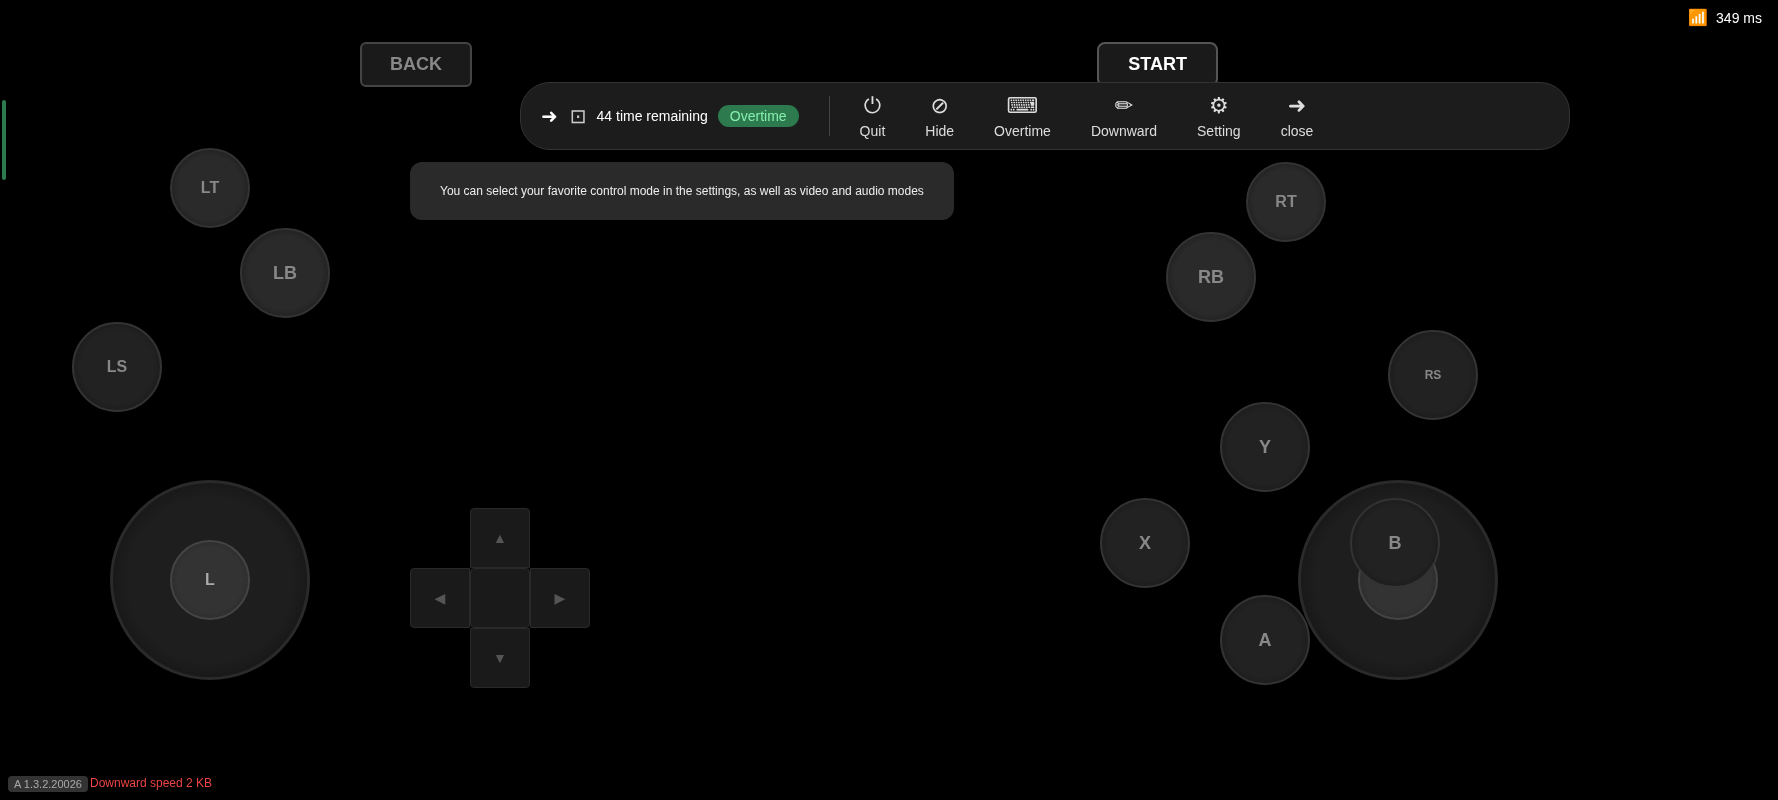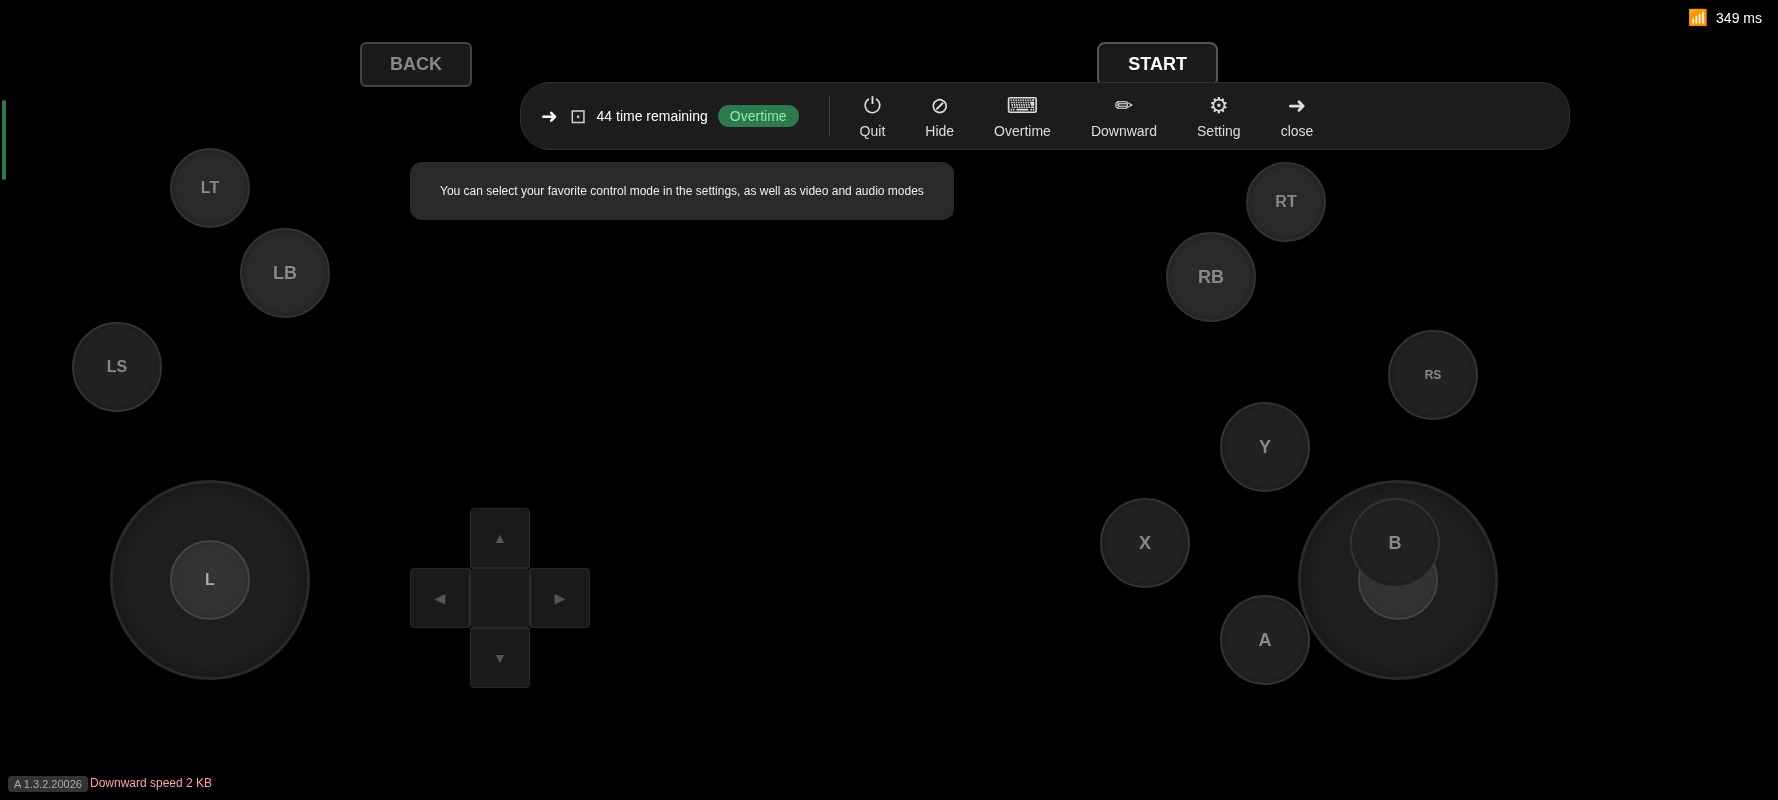--- a/index.html
+++ b/index.html
@@ -35,21 +35,21 @@
       color: #aaa;
       font-size: 11px;
       padding: 2px 6px;
       border-radius: 4px;
     }
     .down-speed {
       position: absolute;
       bottom: 10px;
       left: 90px;
       font-size: 12px;
-      color: #fca5a5;
+      color: #ef4444;
     }
 
     
     .back-btn {
       position: absolute;
       top: 42px;
       left: 360px;
       background: #1a1a1a;
       border: 2px solid #444;
       color: #fff;

